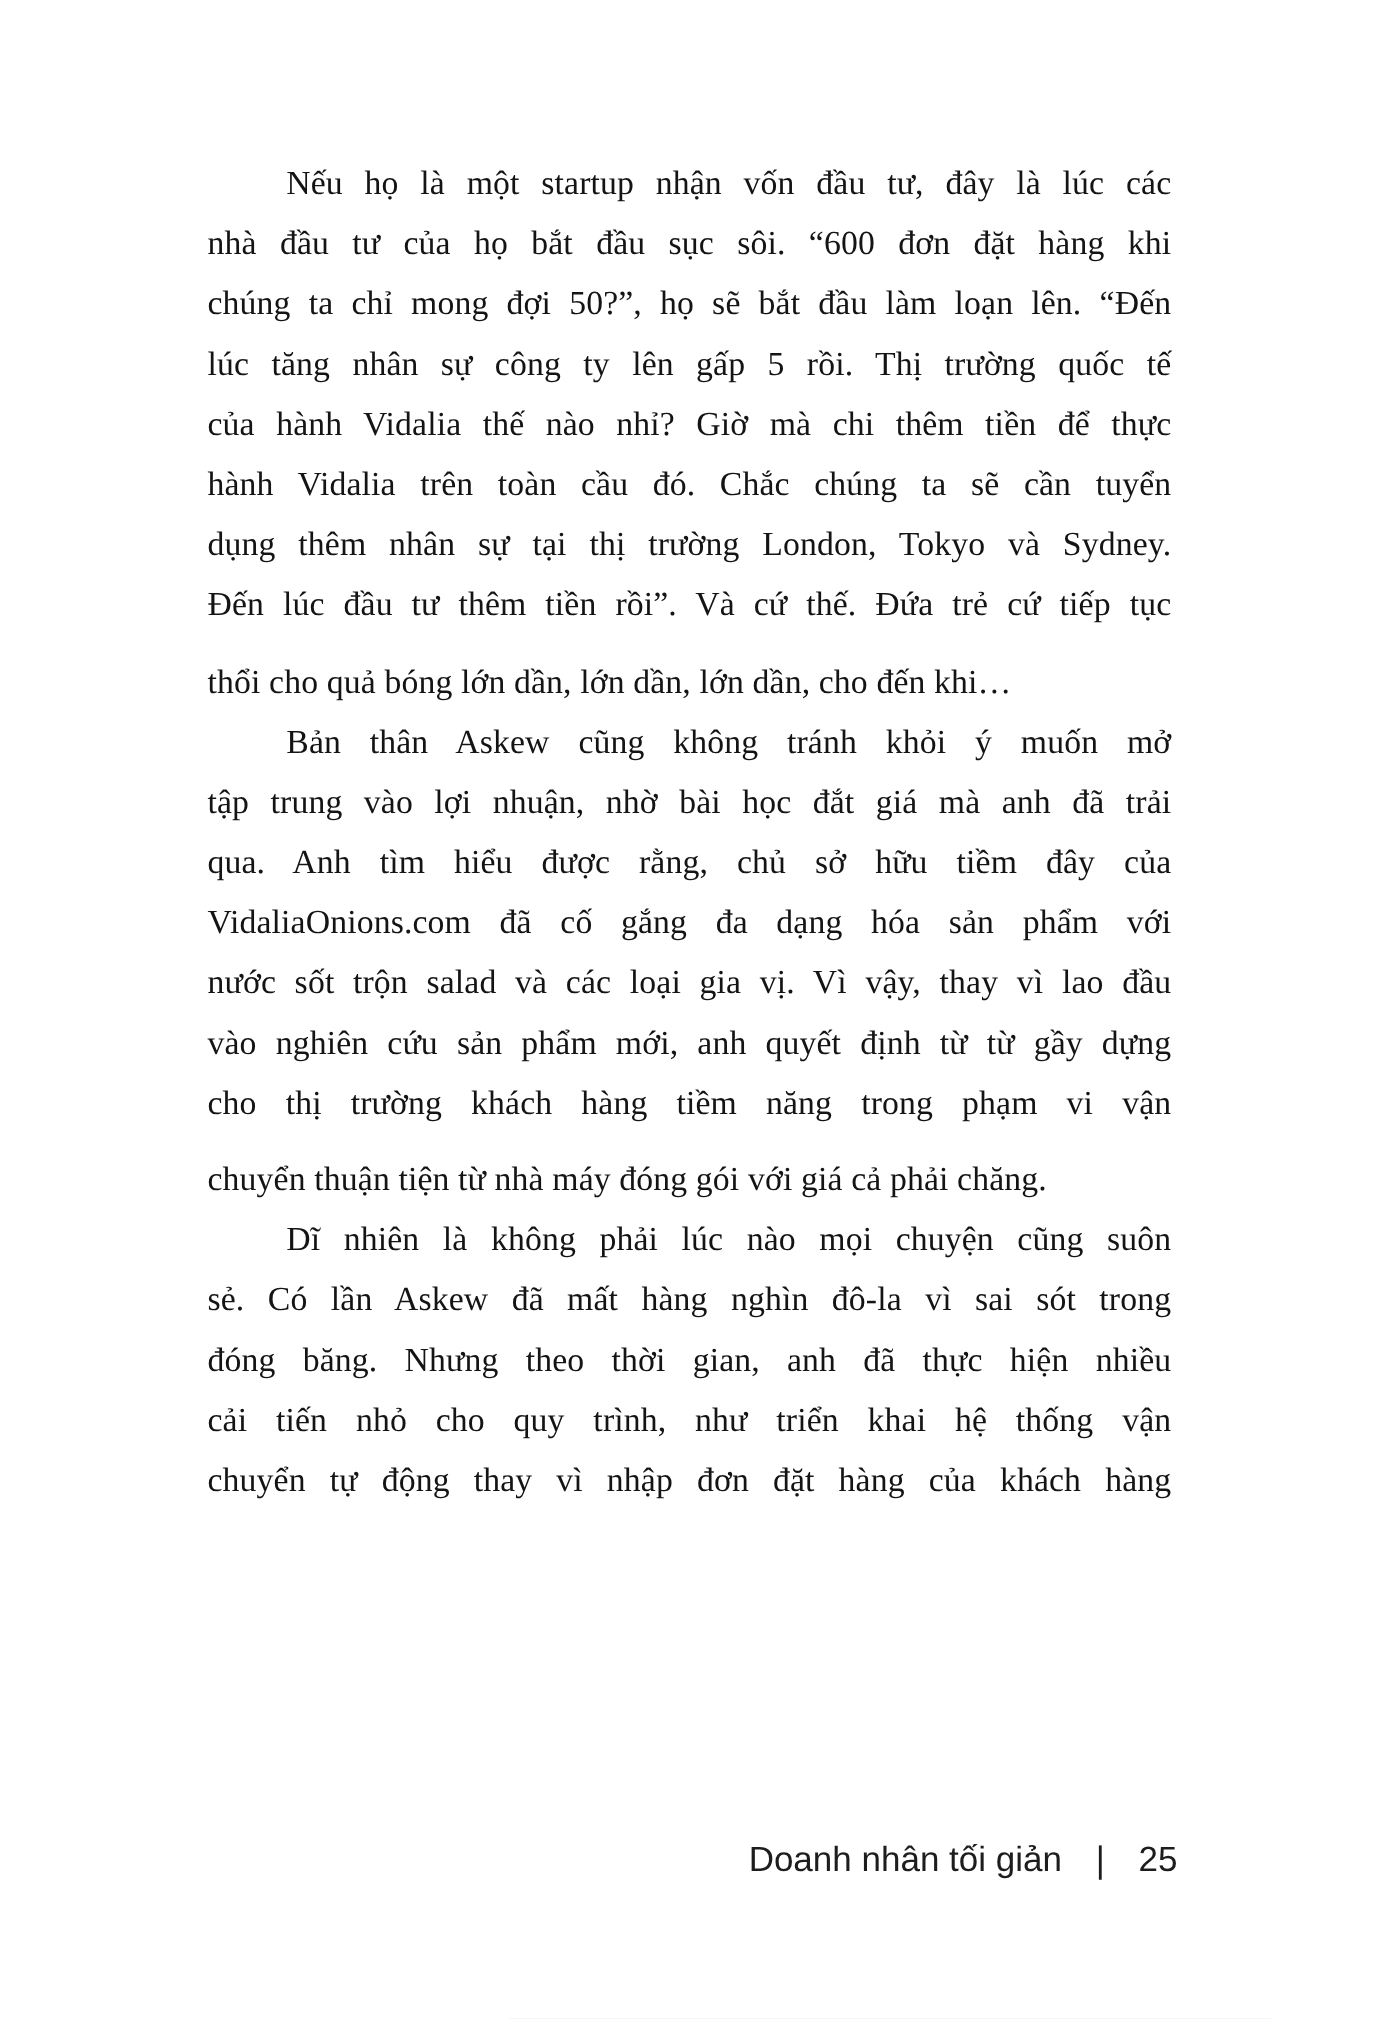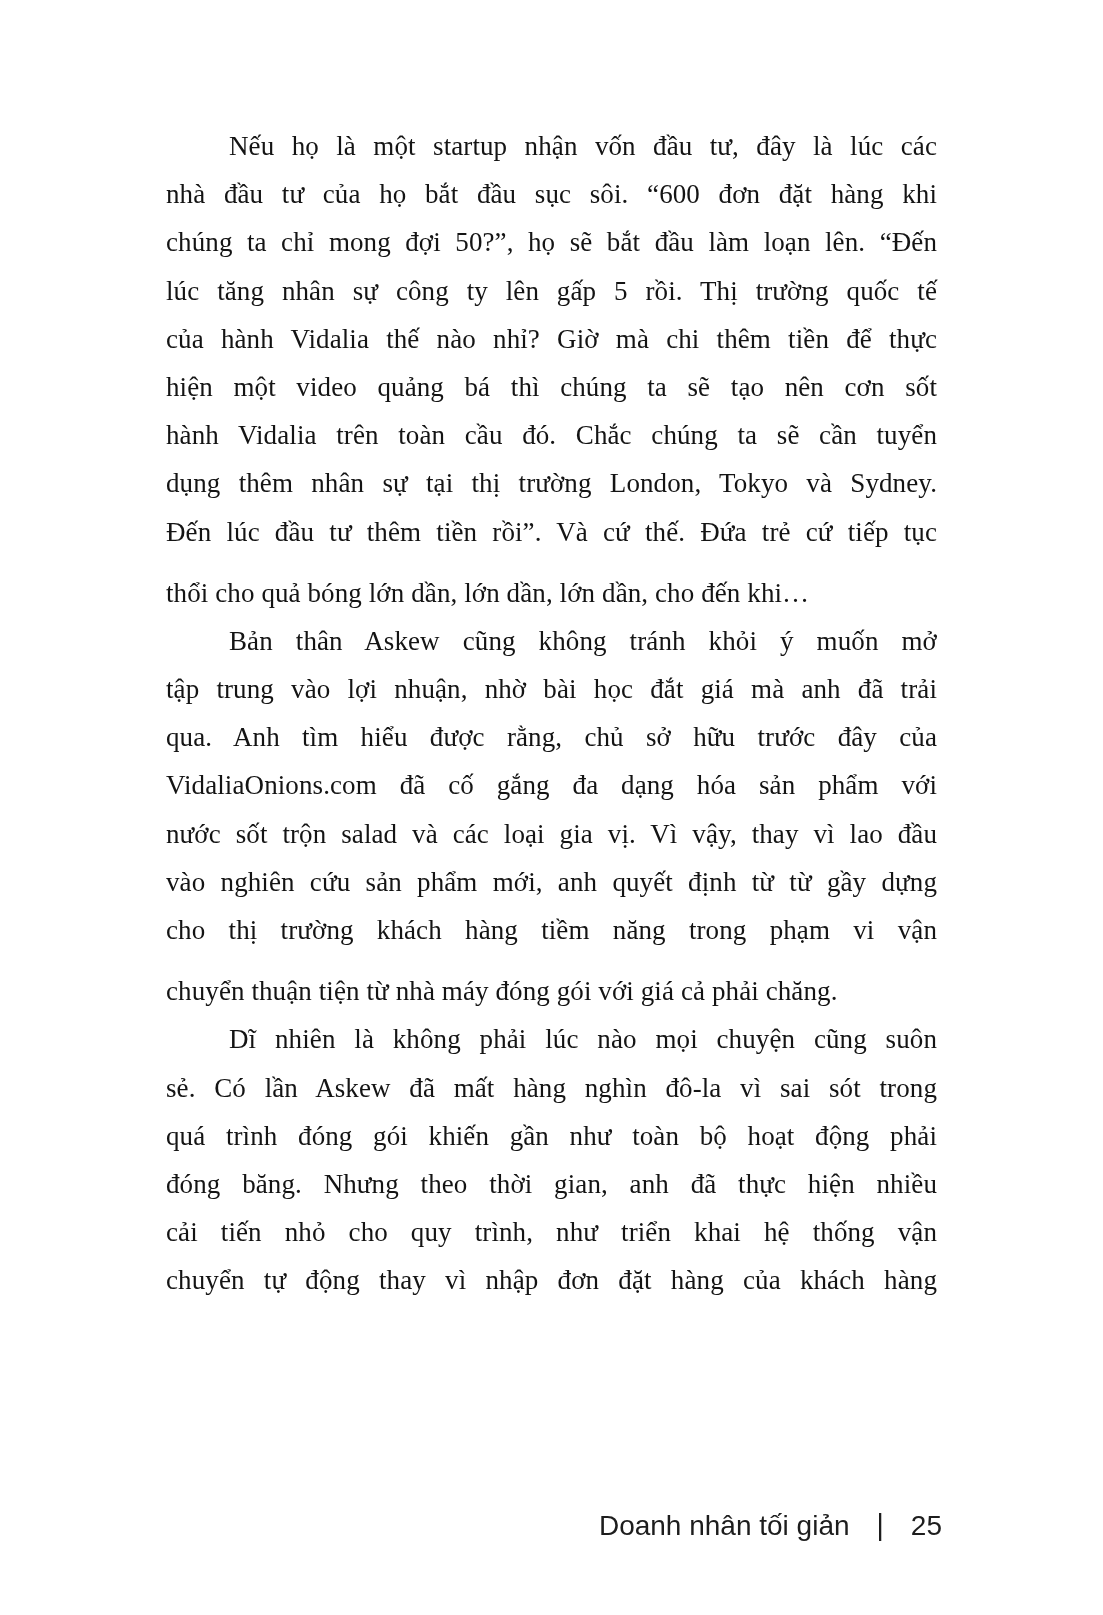--- a/index.html
+++ b/index.html
@@ -37,21 +37,21 @@
   }
   .line.first {
     text-indent: 63px;
   }
   .line.last {
     text-align-last: left;
     margin-top: 13px;
   }
   .footer {
     position: absolute;
-    top: 1510px;
+    top: 1472px;
     right: 161px;
     display: flex;
     align-items: baseline;
     font-family: "Liberation Sans", "DejaVu Sans", sans-serif;
     font-size: 28px;
     color: #1d1d1d;
   }
   .footer .sep {
     margin: 0 27px;
     font-weight: 300;
@@ -63,40 +63,38 @@
 
 <div class="page">
 
   <main class="text-block" id="paragraphs">
       <div class="paragraph">
         <div class="line first">Nếu họ là một startup nhận vốn đầu tư, đây là lúc các</div>
         <div class="line">nhà đầu tư của họ bắt đầu sục sôi. “600 đơn đặt hàng khi</div>
         <div class="line">chúng ta chỉ mong đợi 50?”, họ sẽ bắt đầu làm loạn lên. “Đến</div>
         <div class="line">lúc tăng nhân sự công ty lên gấp 5 rồi. Thị trường quốc tế</div>
         <div class="line">của hành Vidalia thế nào nhỉ? Giờ mà chi thêm tiền để thực</div>
-        <div class="line">hiện một video quảng bá thì chúng ta sẽ tạo nên cơn sốt</div>
         <div class="line">hành Vidalia trên toàn cầu đó. Chắc chúng ta sẽ cần tuyển</div>
         <div class="line">dụng thêm nhân sự tại thị trường London, Tokyo và Sydney.</div>
         <div class="line">Đến lúc đầu tư thêm tiền rồi”. Và cứ thế. Đứa trẻ cứ tiếp tục</div>
         <div class="line last">thổi cho quả bóng lớn dần, lớn dần, lớn dần, cho đến khi…</div>
       </div>
       <div class="paragraph">
         <div class="line first">Bản thân Askew cũng không tránh khỏi ý muốn mở</div>
         <div class="line">tập trung vào lợi nhuận, nhờ bài học đắt giá mà anh đã trải</div>
-        <div class="line">qua. Anh tìm hiểu được rằng, chủ sở hữu trước đây của</div>
+        <div class="line">qua. Anh tìm hiểu được rằng, chủ sở hữu tiềm đây của</div>
         <div class="line">VidaliaOnions.com đã cố gắng đa dạng hóa sản phẩm với</div>
         <div class="line">nước sốt trộn salad và các loại gia vị. Vì vậy, thay vì lao đầu</div>
         <div class="line">vào nghiên cứu sản phẩm mới, anh quyết định từ từ gầy dựng</div>
         <div class="line">cho thị trường khách hàng tiềm năng trong phạm vi vận</div>
         <div class="line last">chuyển thuận tiện từ nhà máy đóng gói với giá cả phải chăng.</div>
       </div>
       <div class="paragraph">
         <div class="line first">Dĩ nhiên là không phải lúc nào mọi chuyện cũng suôn</div>
         <div class="line">sẻ. Có lần Askew đã mất hàng nghìn đô-la vì sai sót trong</div>
-        <div class="line">quá trình đóng gói khiến gần như toàn bộ hoạt động phải</div>
         <div class="line">đóng băng. Nhưng theo thời gian, anh đã thực hiện nhiều</div>
         <div class="line">cải tiến nhỏ cho quy trình, như triển khai hệ thống vận</div>
         <div class="line">chuyển tự động thay vì nhập đơn đặt hàng của khách hàng</div>
       </div>
     </main>
 
   <footer class="footer">
     <span>Doanh nhân tối giản</span>
     <span class="sep">|</span>
     <span>25</span>

